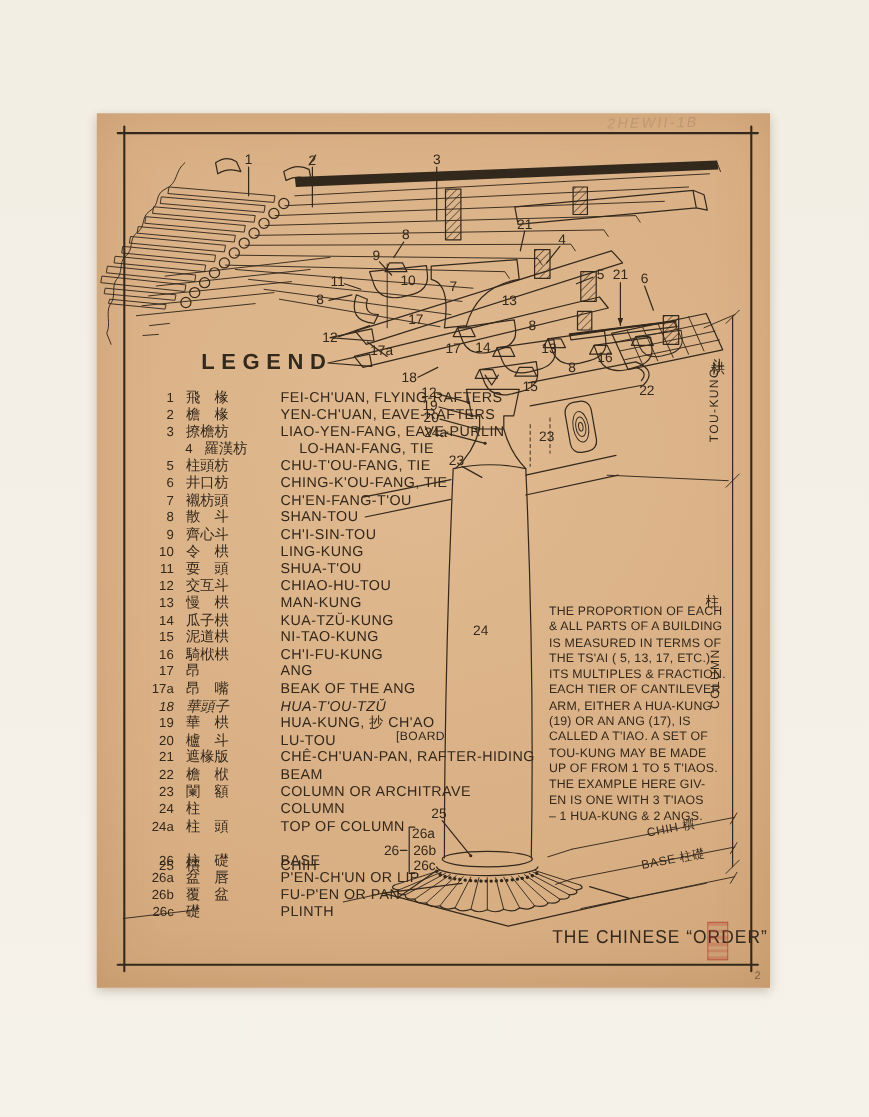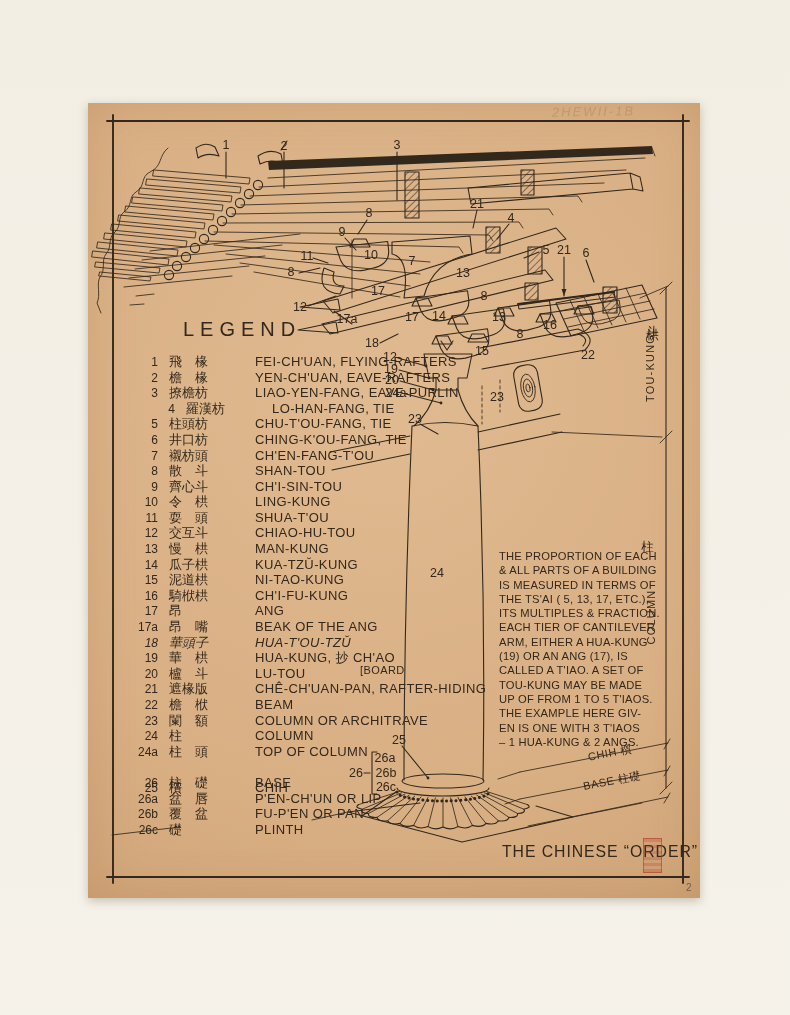--- a/index.html
+++ b/index.html
@@ -13,21 +13,21 @@
   svg.art{position:absolute;left:0;top:0;width:790px;height:1015px;}
   svg.art path,svg.art line,svg.art circle,svg.art ellipse,svg.art rect,svg.art polyline,svg.art use
     {fill:none;stroke:#33281c;stroke-width:1.1;stroke-linecap:round;stroke-linejoin:round;}
   svg.art .fine{stroke-width:.85;}
   svg.art .heavy{stroke-width:1.9;}
   svg.art .fillink{fill:#33281c;stroke:none;}
   svg.art .hatched{fill:url(#hatch);}
   svg.art .dashed{stroke-dasharray:3 3;}
   svg.art .beads{stroke-dasharray:.1 4.6;stroke-width:3;}
   svg.art .dot{fill:#33281c;stroke:none;}
-  .legend-title{left:183px;top:318px;font-size:20px;letter-spacing:6px;}
+  .legend-title{left:183px;top:318px;font-size:20px;letter-spacing:6px;font-weight:bold;}
   .lrow{position:absolute;left:114px;height:16px;white-space:pre;}
   .lnum{display:inline-block;width:44px;text-align:right;font-size:12px;}
   .lcn{display:inline-block;width:86px;margin-left:11px;font-size:13px;}
   .len{font-size:13px;letter-spacing:.4px;}
   .lnote{position:absolute;left:246px;font-size:11px;letter-spacing:.4px;}
   .note-cn{left:499px;top:429px;width:160px;font-size:13px;line-height:17px;}
   .note-cn div{white-space:nowrap;}
   .note-en{left:499px;top:549px;width:162px;font-size:11.2px;line-height:14.3px;letter-spacing:.2px;}
   .note-en div{white-space:nowrap;}
   .co{position:absolute;transform:translate(-50%,-50%);font-size:12.5px;white-space:nowrap;}

